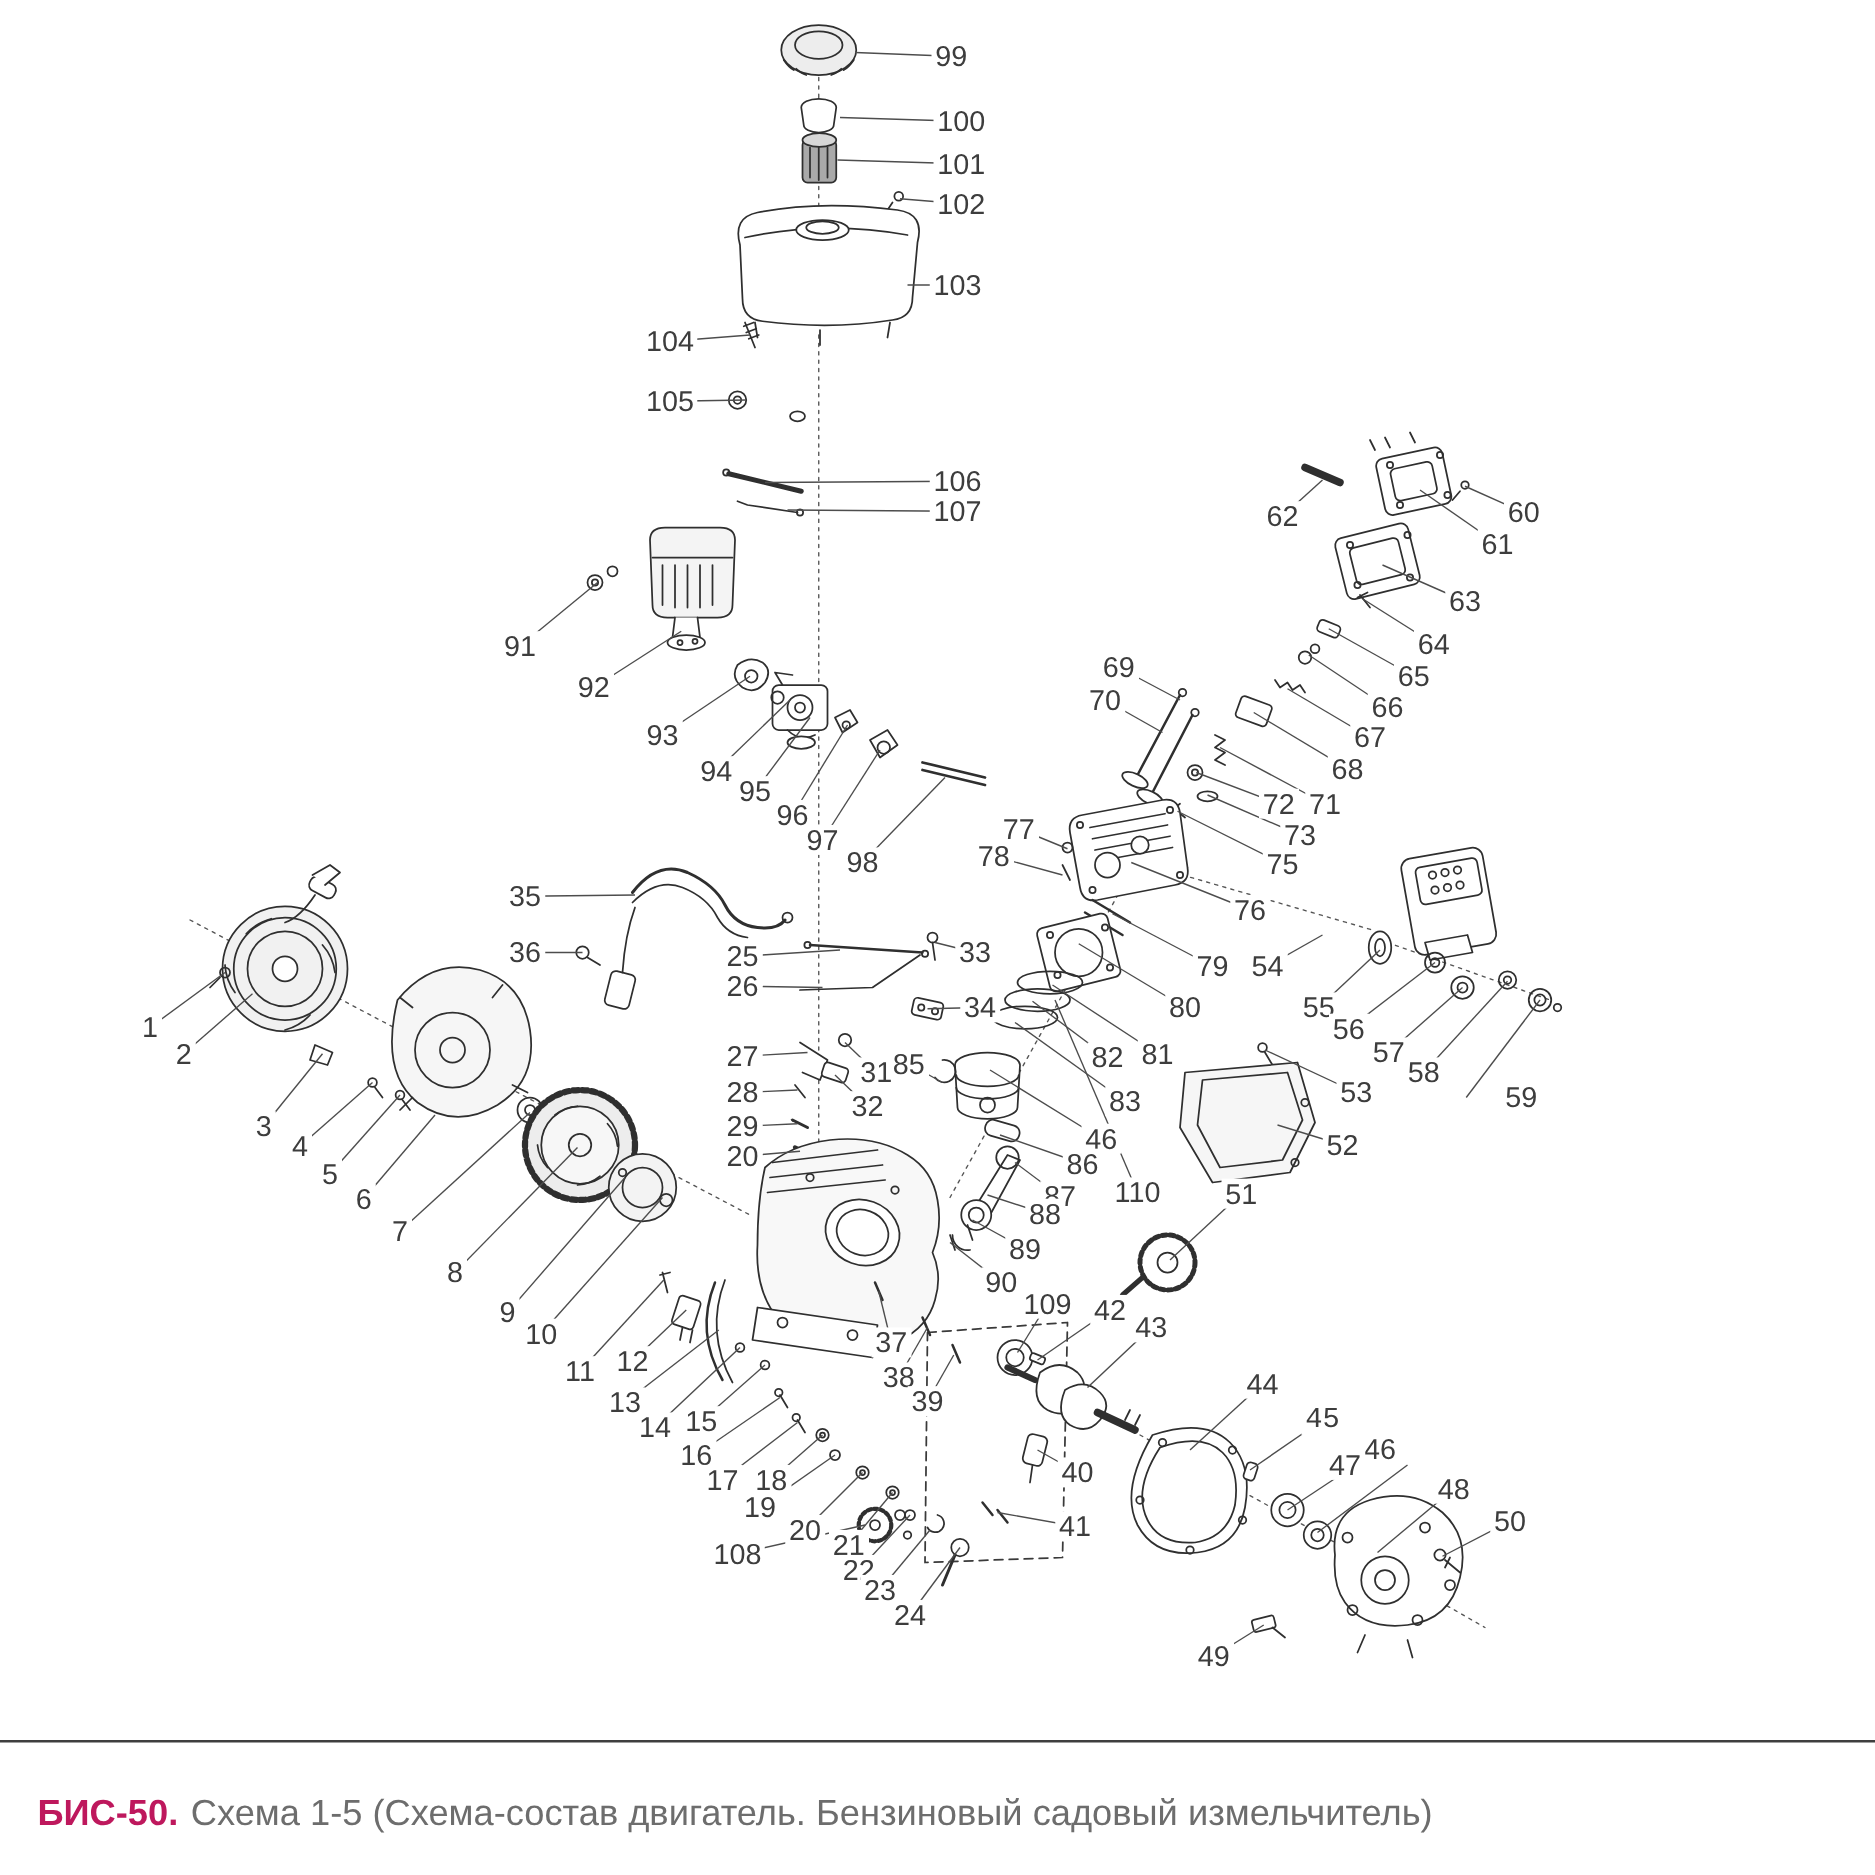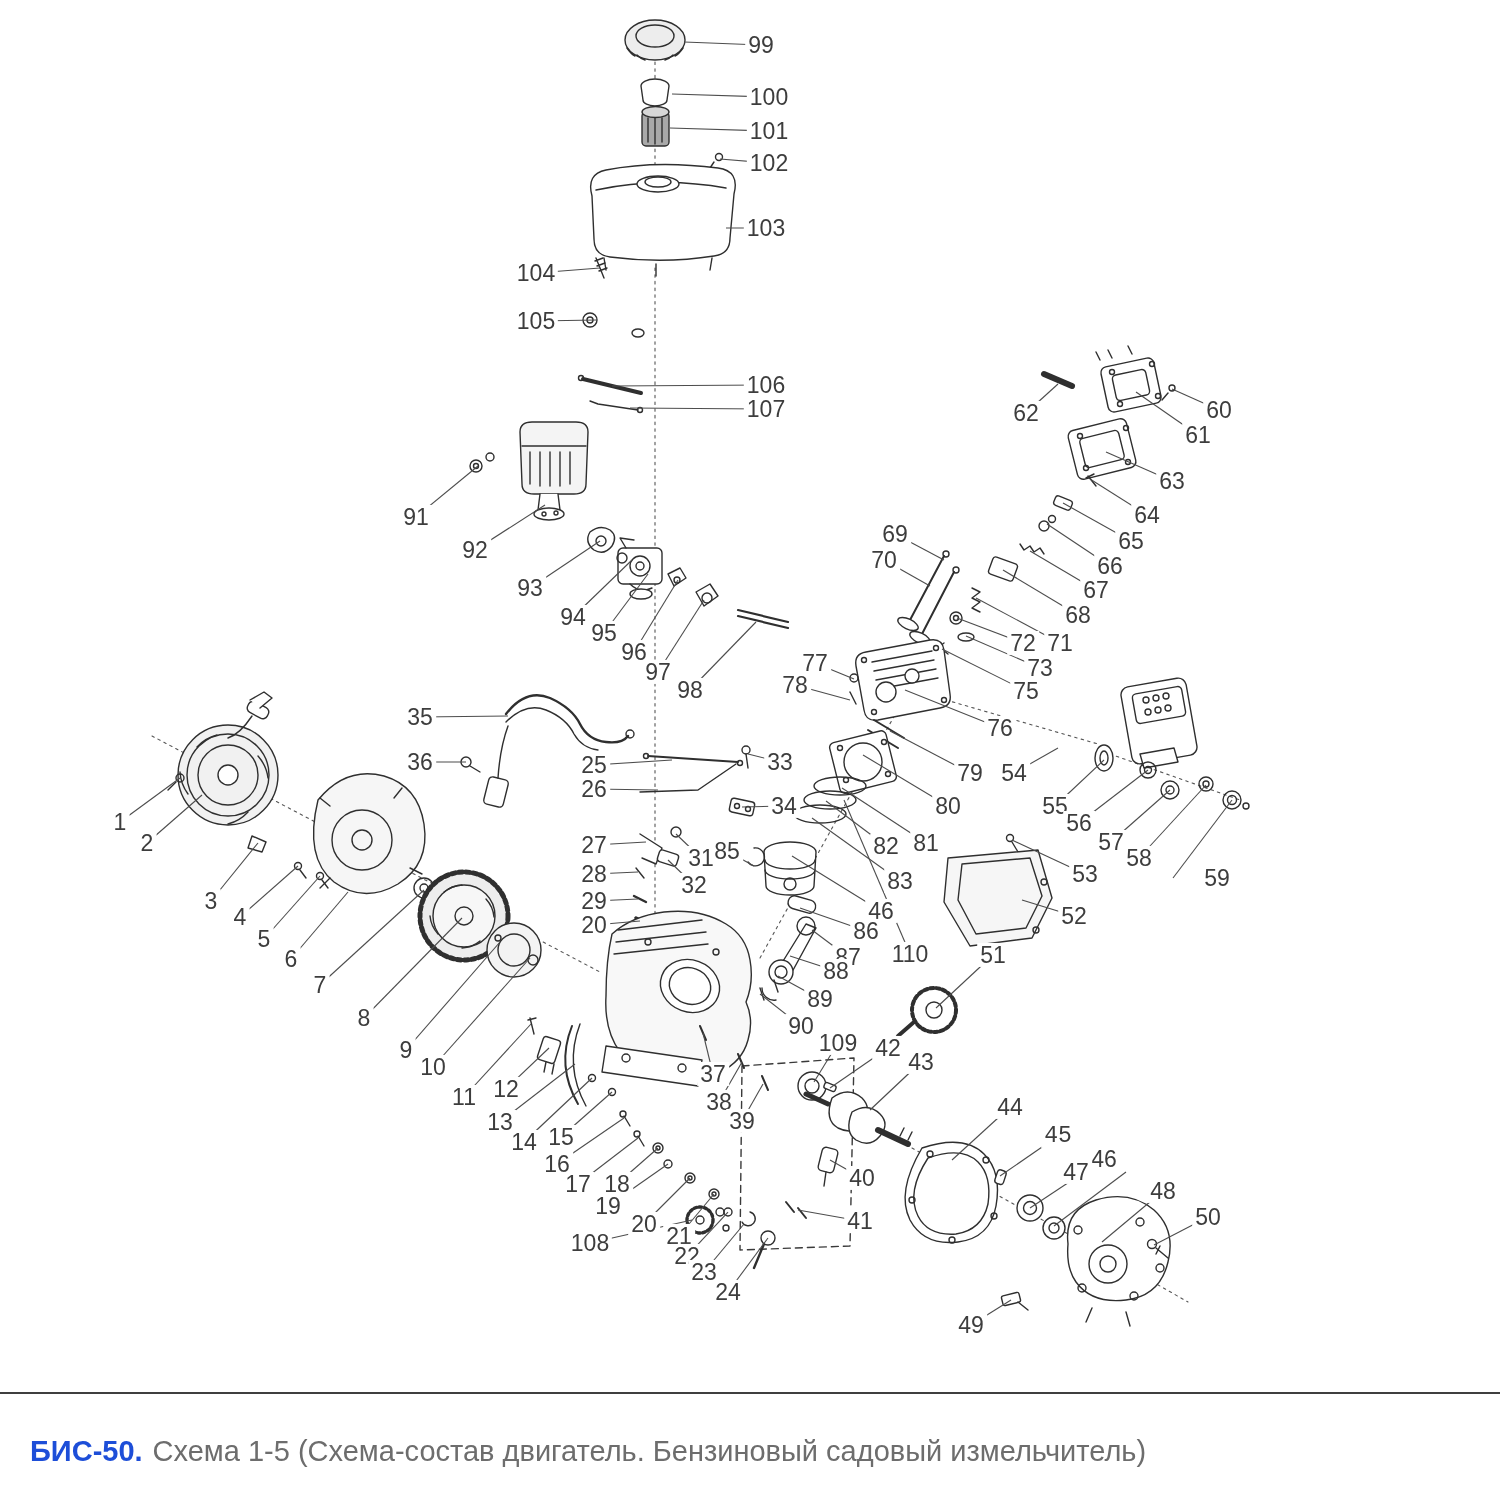--- a/index.html
+++ b/index.html
@@ -12,21 +12,21 @@
   .part-label{position:absolute;transform:translate(-50%,-50%);font-size:23px;line-height:1.05;
               color:#3d3d3d;background:#fff;padding:0 3px;white-space:nowrap;}
   .rule{position:absolute;left:0;top:1392px;width:1500px;height:2px;background:#3f3f3f;}
   .footer{position:absolute;left:30px;top:1420px;width:1440px;height:62px;
           display:flex;align-items:center;gap:30px;}
   .logo{width:226px;height:56px;background:#8e8e8e;border-radius:3px;
         display:flex;align-items:center;justify-content:center;gap:12px;flex:0 0 auto;}
   .logo-icon{width:40px;height:40px;display:block;}
   .logo-text{color:#fff;font-weight:bold;font-size:40px;letter-spacing:3px;}
   .caption{font-size:29px;color:#6d6d6d;white-space:nowrap;}
-  .model{color:#1d4ed8;font-weight:bold;margin-right:10px;}
+  .model{color:#be185d;font-weight:bold;margin-right:10px;}
 </style>
 </head>
 <body>
 
 <div class="stage">
 
   <svg class="layer diagram" width="1500" height="1500" viewBox="0 0 1500 1500">
     <g stroke="#2f2f2f" stroke-width="1.4" fill="none" stroke-linecap="round" stroke-linejoin="round">
 
       <g stroke="#555" stroke-width="1.1" stroke-dasharray="2.5 4.2">

